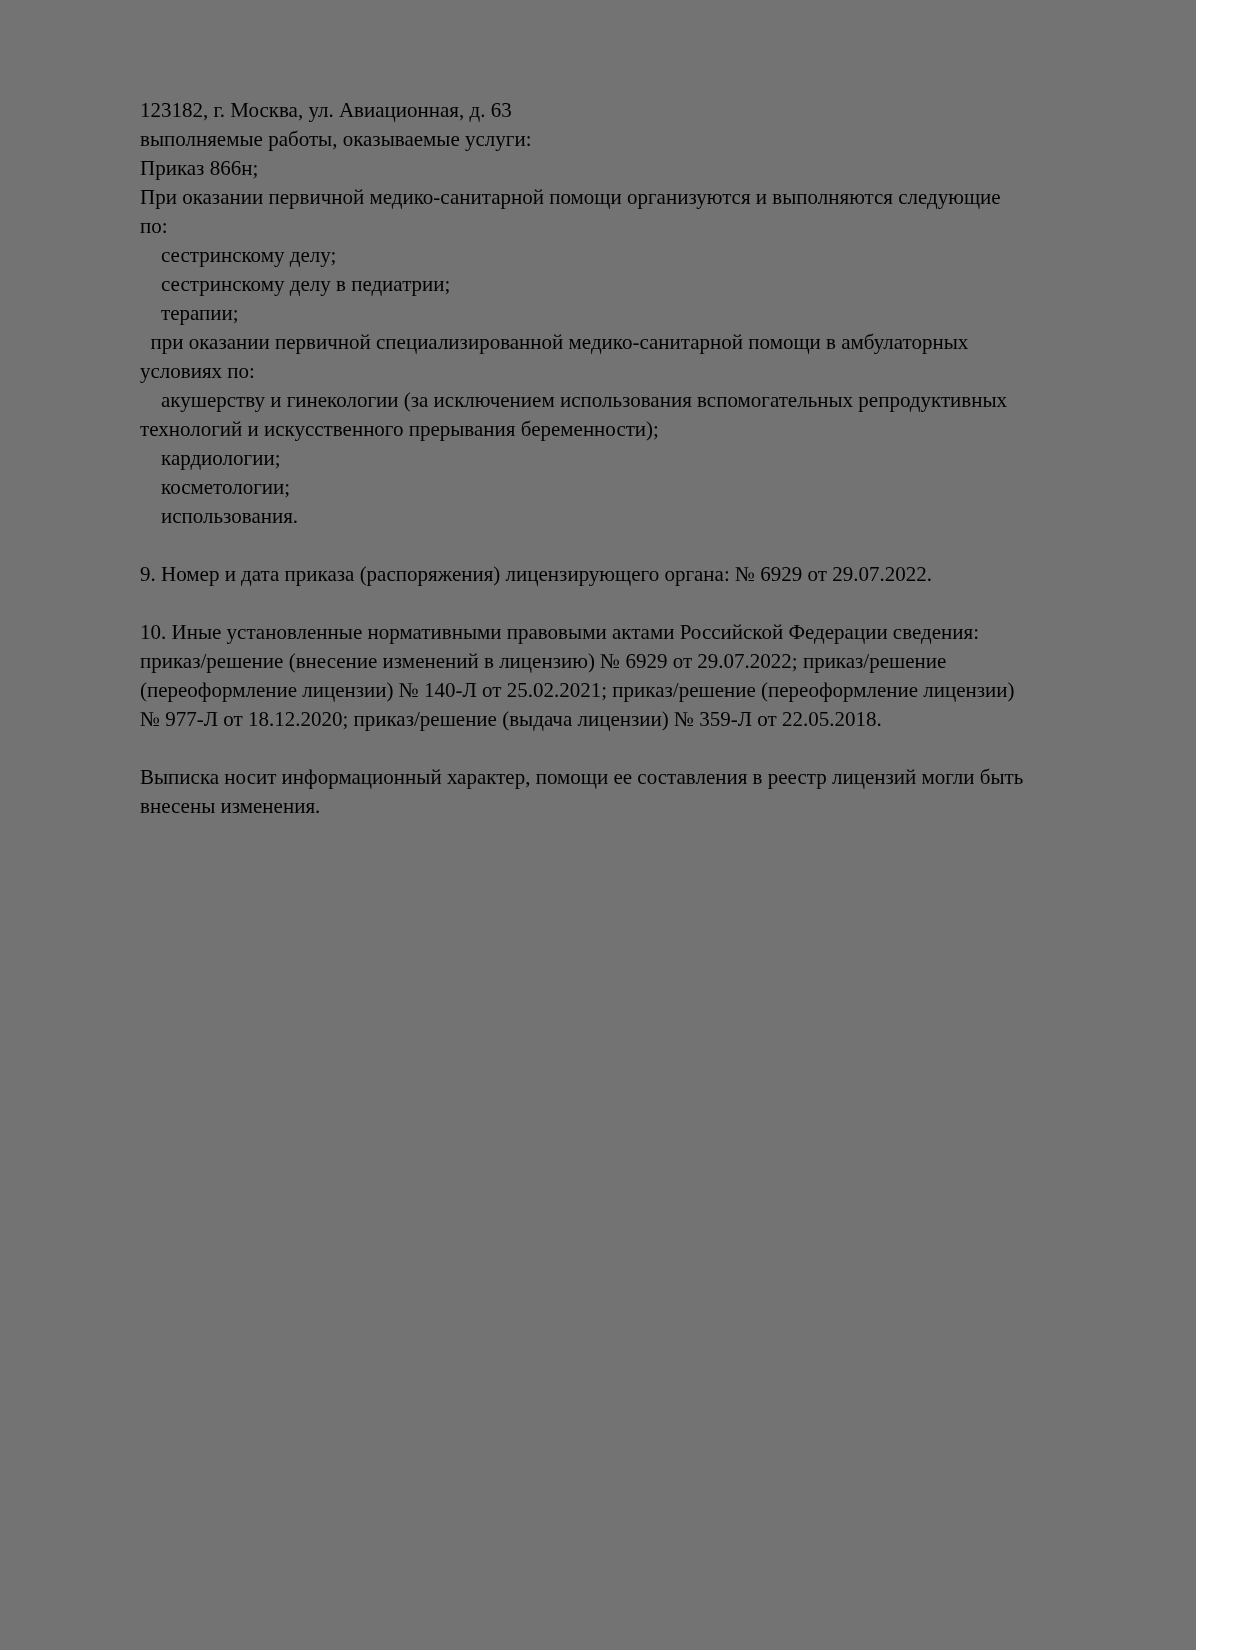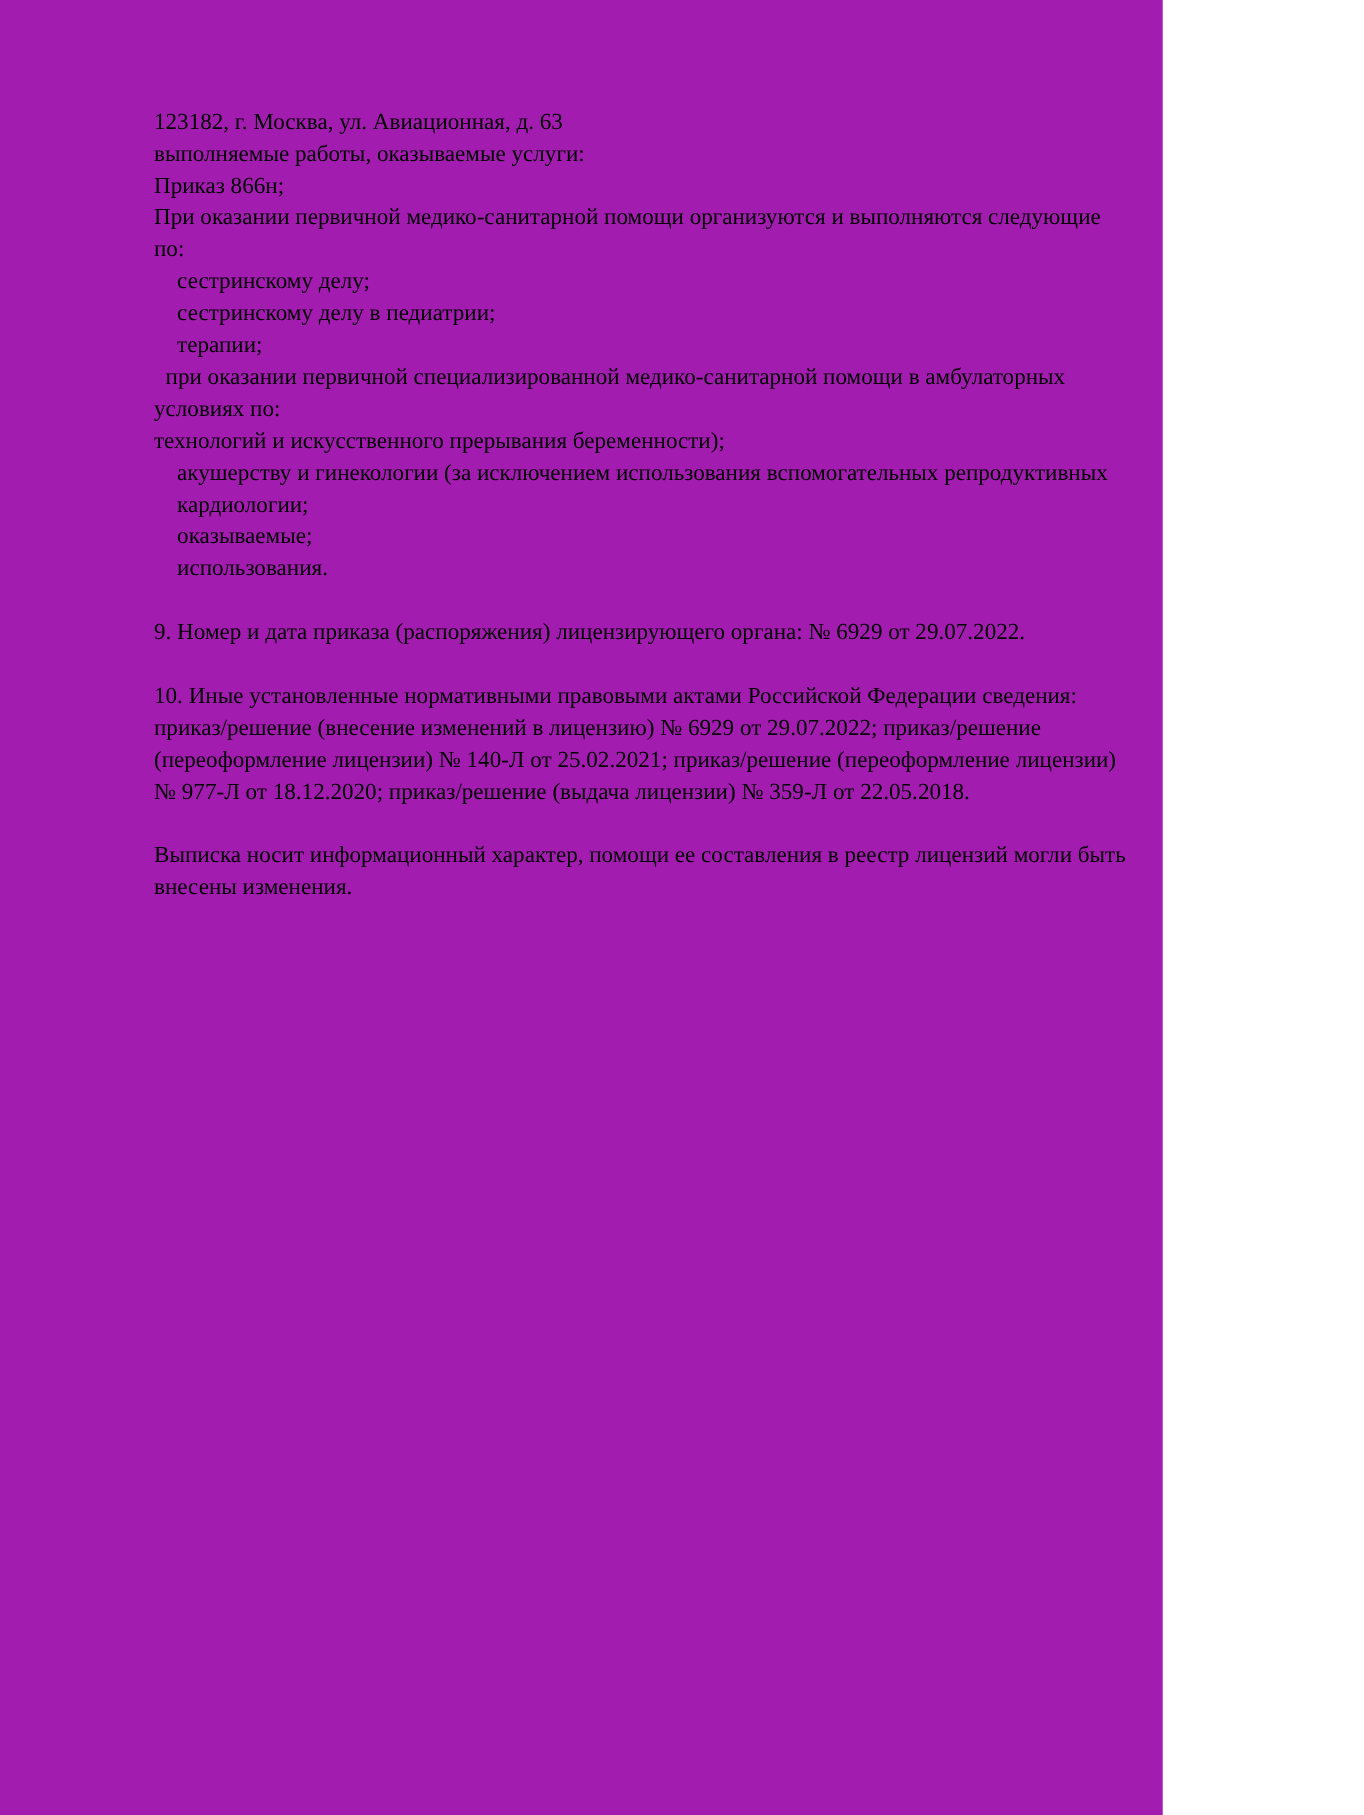--- a/index.html
+++ b/index.html
@@ -2,23 +2,23 @@
 <html lang="ru"><head>
 <meta charset="utf-8">
 <style>
   html, body {
     margin: 0;
     padding: 0;
     background: #ffffff;
   }
   .page {
     position: relative;
-    width: 1057px;
+    width: 1196px;
     height: 1650px;
-    background: #a21caf;
+    background: #737373;
     overflow: hidden;
     box-sizing: border-box;
     padding-left: 10px;
   }
   .text-block {
     position: absolute;
     top: 96px;
     left: 140px;
     width: 1010px;
     color: #000000;
@@ -39,24 +39,24 @@
     <div class="line">123182, г. Москва, ул. Авиационная, д. 63</div>
     <div class="line">выполняемые работы, оказываемые услуги:</div>
     <div class="line">Приказ 866н;</div>
     <div class="line">При оказании первичной медико-санитарной помощи организуются и выполняются следующие</div>
     <div class="line">по:</div>
     <div class="line">    сестринскому делу;</div>
     <div class="line">    сестринскому делу в педиатрии;</div>
     <div class="line">    терапии;</div>
     <div class="line">  при оказании первичной специализированной медико-санитарной помощи в амбулаторных</div>
     <div class="line">условиях по:</div>
+    <div class="line">    акушерству и гинекологии (за исключением использования вспомогательных репродуктивных</div>
     <div class="line">технологий и искусственного прерывания беременности);</div>
-    <div class="line">    акушерству и гинекологии (за исключением использования вспомогательных репродуктивных</div>
     <div class="line">    кардиологии;</div>
-    <div class="line">    оказываемые;</div>
+    <div class="line">    косметологии;</div>
     <div class="line">    использования.</div>
     <div class="line"></div>
     <div class="line">9. Номер и дата приказа (распоряжения) лицензирующего органа: № 6929 от 29.07.2022.</div>
     <div class="line"></div>
     <div class="line">10. Иные установленные нормативными правовыми актами Российской Федерации сведения:</div>
     <div class="line">приказ/решение (внесение изменений в лицензию) № 6929 от 29.07.2022; приказ/решение</div>
     <div class="line">(переоформление лицензии) № 140-Л от 25.02.2021; приказ/решение (переоформление лицензии)</div>
     <div class="line">№ 977-Л от 18.12.2020; приказ/решение (выдача лицензии) № 359-Л от 22.05.2018.</div>
     <div class="line"></div>
     <div class="line">Выписка носит информационный характер, помощи ее составления в реестр лицензий могли быть</div>

